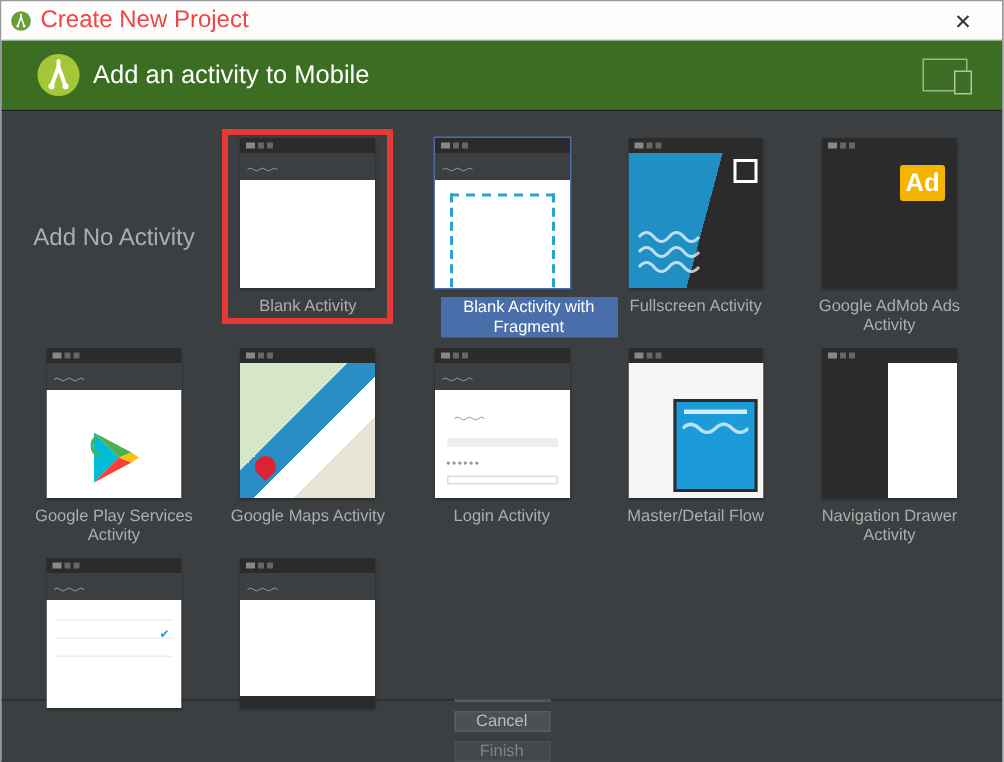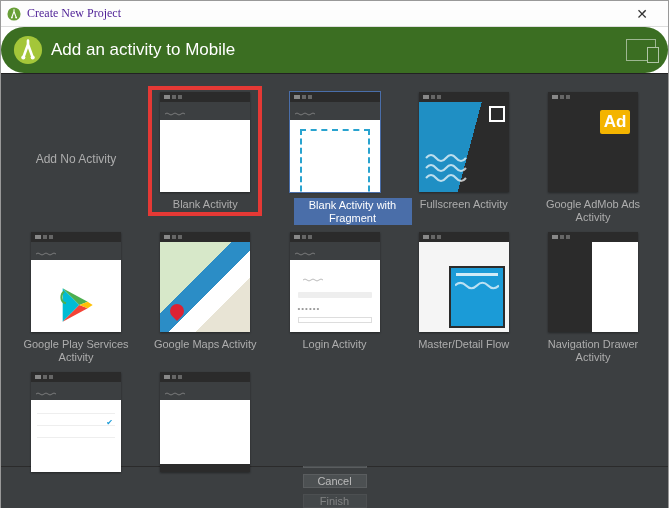--- a/index.html
+++ b/index.html
@@ -1,32 +1,32 @@
 <!DOCTYPE html>
 <html><head>
 <meta charset="utf-8">
 <style>
   * { box-sizing: border-box; margin: 0; padding: 0; font-family: "Segoe UI", Tahoma, sans-serif; }
   body { width: 669px; height: 508px; overflow: hidden; background: #fff; }
   .window { width: 669px; height: 508px; border: 1px solid #999; background: #fff; position: relative; }
   .titlebar { height: 26px; background: #fdfdfd; display: flex; align-items: center; padding: 0 6px; border-bottom: 1px solid #ddd; }
   .titlebar .app-icon { width: 14px; height: 14px; margin-right: 6px; }
-  .titlebar .title { font-size: 12px; color: #4c1d95; flex: 1; font-family: Liberation Serif, serif; }
+  .titlebar .title { font-size: 16px; color: #ef4444; flex: 1; }
   .titlebar .close { width: 40px; text-align: center; font-size: 14px; color: #333; cursor: pointer; }
 
-  .header { background: #3b6e22; height: 46px; display: flex; align-items: center; padding: 0 12px; color: #fff; border-radius: 23px; }
+  .header { background: #3b6e22; height: 46px; display: flex; align-items: center; padding: 0 23px; color: #fff; }
   .header .logo { width: 30px; height: 30px; margin-right: 8px; }
   .header h1 { font-size: 17px; font-weight: 400; flex: 1; }
   .header .devices { width: 30px; height: 22px; border: 1px solid rgba(255,255,255,.5); position: relative; }
   .header .devices::after { content: ""; position: absolute; right: -4px; bottom: -3px; width: 10px; height: 14px; background: #3b6e22; border: 1px solid rgba(255,255,255,.6); }
 
   .content { background: #3c3f41; height: 393px; padding: 18px 16px; position: relative; border-top: 1px solid #222; }
   .grid { display: grid; grid-template-columns: repeat(5, 118px); grid-template-rows: 134px 134px 100px; gap: 6px; justify-content: space-between; }
   .cell { display: flex; flex-direction: column; align-items: center; cursor: pointer; }
-  .no-activity { display:flex; align-items:center; justify-content:center; color:#adadad; font-size:12px; height:100%; width:100%; }
+  .no-activity { display:flex; align-items:center; justify-content:center; color:#adadad; font-size:16px; height:100%; width:100%; }
   .thumb { width: 90px; height: 100px; position:relative; box-shadow: 0 1px 2px rgba(0,0,0,.4); }
   .thumb .statusbar { height: 10px; background: #2b2b2b; display:flex; align-items:center; padding: 0 4px; }
   .thumb .statusbar .dot { width:4px; height:4px; background:#666; margin-left:2px; }
   .thumb .statusbar .left { width:6px; height:4px; background:#888; }
   .squig { width:30px; height:4px; margin:3px auto 0; }
   .squig path { stroke:#999; fill:none; stroke-width:1; }
   .label { color: #adadad; font-size: 11px; margin-top: 6px; text-align: center; line-height: 1.15; width: 118px; }
   .cell.marked { position:relative; }
   .cell.marked::before { content:""; position:absolute; top:-6px; left:2px; right:2px; height:122px; border:4px solid #e53935; pointer-events:none; }
   .cell.selected .thumb { outline: 1px solid #4a6ea9; }

